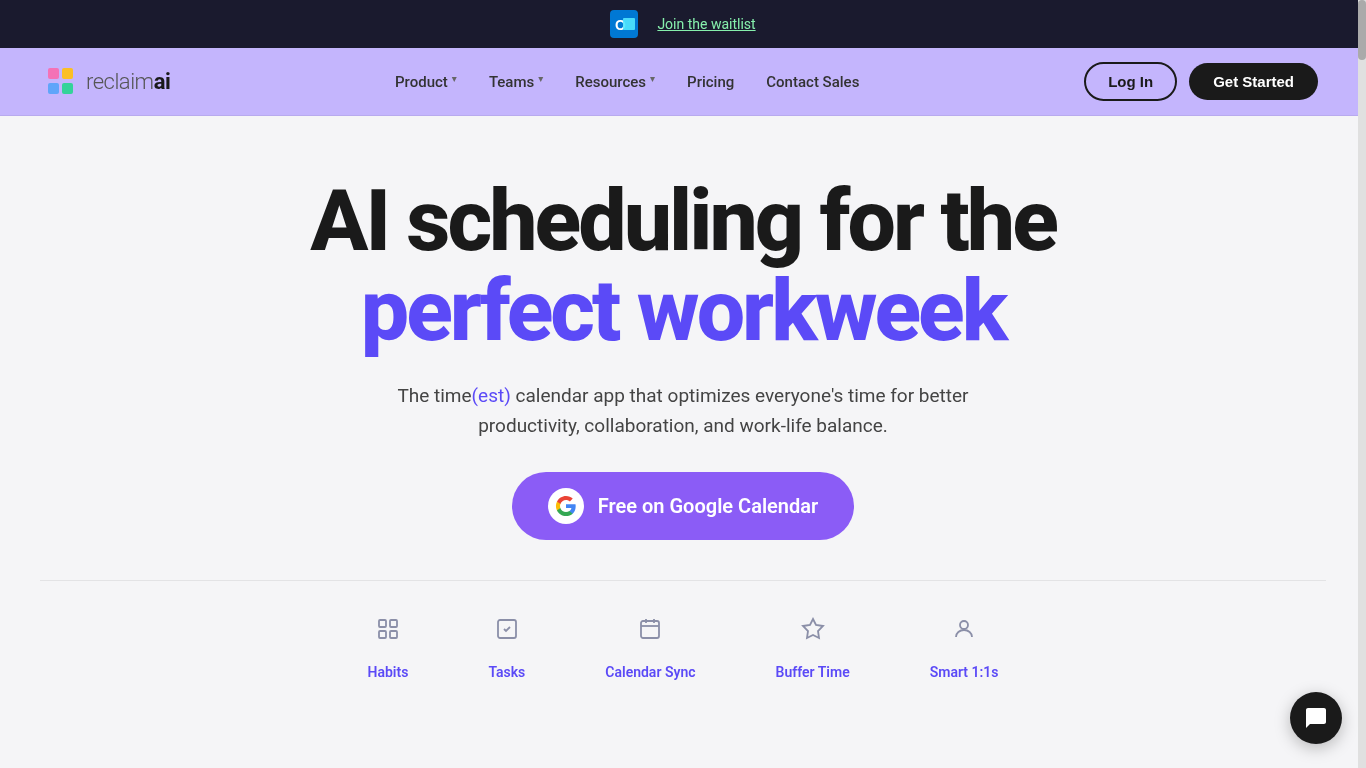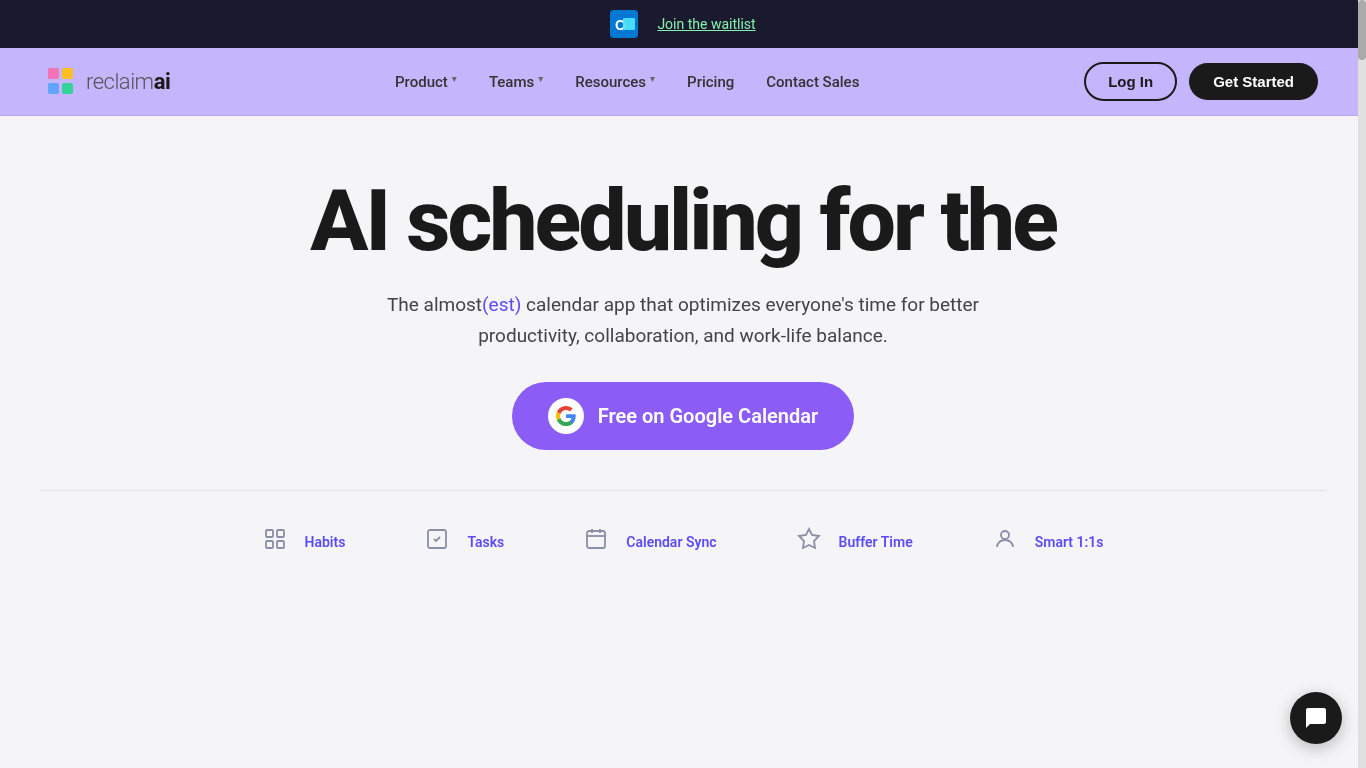--- a/index.html
+++ b/index.html
@@ -184,21 +184,21 @@
       justify-content: center;
       align-items: flex-start;
       gap: 0;
       padding: 20px 0 0;
       border-top: 1px solid rgba(0,0,0,0.07);
       margin-top: 40px;
       width: 100%;
     }
     .feature-item {
       display: flex;
-      flex-direction: row;
+      flex-direction: column;
       align-items: center;
       gap: 18px;
       padding: 16px 40px;
       cursor: pointer;
     }
     .feature-icon {
       font-size: 22px;
       color: #8b8fa8;
     }
     .feature-label {
@@ -294,23 +294,24 @@
 
   <div id="nav-actions">
     <button class="btn-login">Log In</button>
     <button class="btn-get-started">Get Started</button>
   </div>
 </nav>
 
 <section id="hero">
   <h1>
     <span>AI scheduling for the</span><br>
+    <span class="purple-text">perfect workweek</span>
   </h1>
   <p class="subtitle">
-    <span>The almost</span><span class="highlight">(est)</span><span> calendar app that optimizes everyone's time for better productivity, collaboration, and work-life balance.</span>
+    <span>The time</span><span class="highlight">(est)</span><span> calendar app that optimizes everyone's time for better productivity, collaboration, and work-life balance.</span>
   </p>
 
   <a class="cta-button" href="#">
     <div class="google-icon-wrapper">
       <svg class="google-g" viewBox="0 0 24 24">
         <path d="M22.56 12.25c0-.78-.07-1.53-.2-2.25H12v4.26h5.92c-.26 1.37-1.04 2.53-2.21 3.31v2.77h3.57c2.08-1.92 3.28-4.74 3.28-8.09z" fill="#4285F4"></path>
         <path d="M12 23c2.97 0 5.46-.98 7.28-2.66l-3.57-2.77c-.98.66-2.23 1.06-3.71 1.06-2.86 0-5.29-1.93-6.16-4.53H2.18v2.84C3.99 20.53 7.7 23 12 23z" fill="#34A853"></path>
         <path d="M5.84 14.09c-.22-.66-.35-1.36-.35-2.09s.13-1.43.35-2.09V7.07H2.18C1.43 8.55 1 10.22 1 12s.43 3.45 1.18 4.93l3.66-2.84z" fill="#FBBC05"></path>
         <path d="M12 5.38c1.62 0 3.06.56 4.21 1.64l3.15-3.15C17.45 2.09 14.97 1 12 1 7.7 1 3.99 3.47 2.18 7.07l3.66 2.84c.87-2.6 3.3-4.53 6.16-4.53z" fill="#EA4335"></path>
       </svg>

